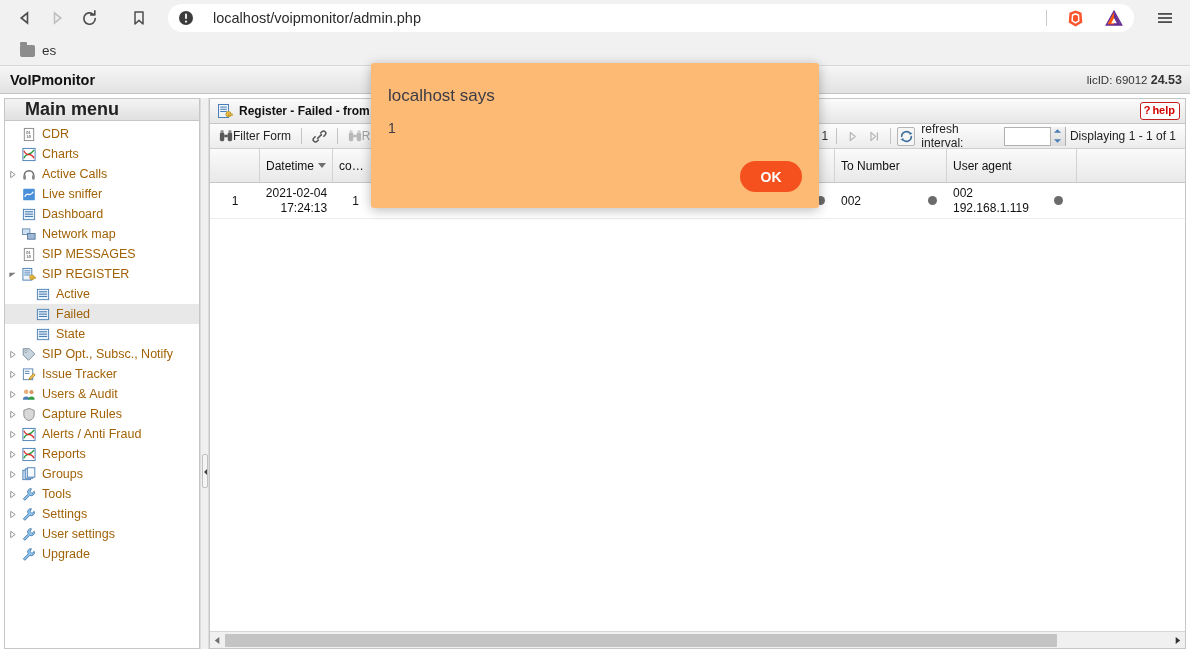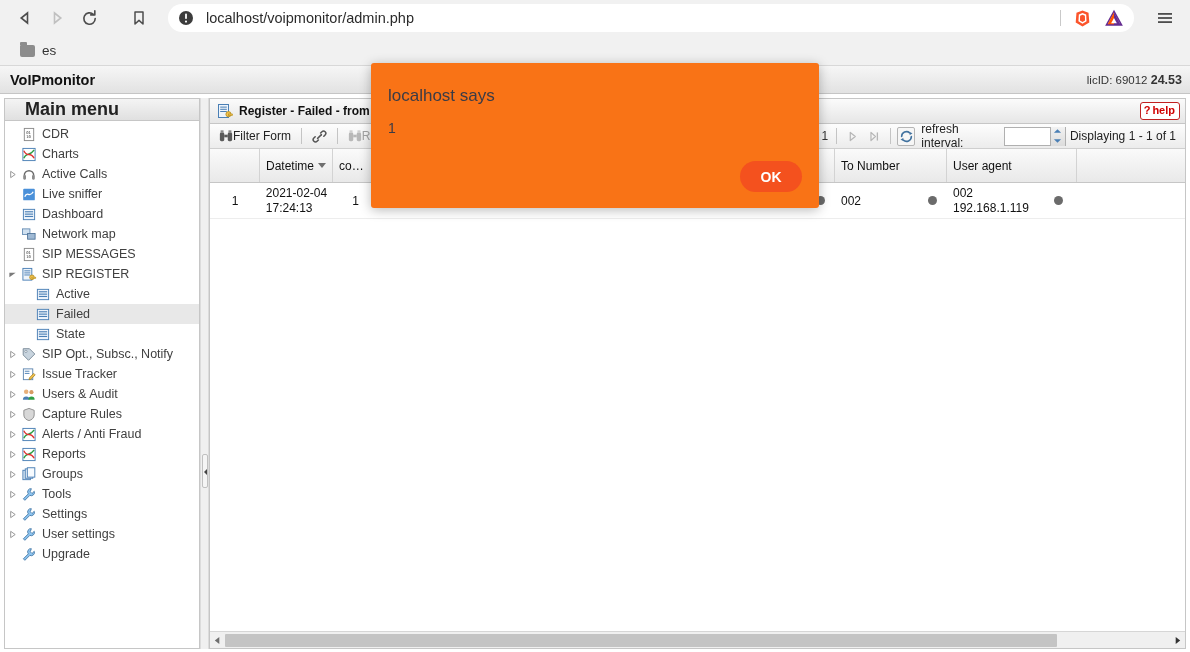--- a/index.html
+++ b/index.html
@@ -37,21 +37,21 @@
   #url-bar {
     flex: 1;
     height: 28px;
     background: #ffffff;
     border-radius: 14px;
     display: flex;
     align-items: center;
     padding: 0 10px;
     margin-left: 12px;
     margin-right: 6px;
-    gap: 12px;
+    gap: 19px;
   }
   #url-text {
     font-size: 14.5px;
     color: #2b2b2b;
     white-space: nowrap;
     flex: 1;
     overflow: hidden;
   }
   .url-sep {
     width: 1px; height: 16px; background: #c9c9c9;
@@ -149,21 +149,21 @@
   #menu-list {
     flex: 1;
     padding-top: 3px;
     overflow: hidden;
   }
   .menu-item {
     height: 20px;
     display: flex;
     align-items: center;
     font-size: 12.5px;
-    color: #404040;
+    color: #a16207;
     cursor: pointer;
     padding-right: 12px;
   }
   .menu-item.selected { background: #e8e8e8; }
   .m-arrow {
     width: 14px;
     min-width: 14px;
     display: flex;
     align-items: center;
     justify-content: center;
@@ -365,21 +365,21 @@
     align-items: center;
     padding: 0 6px;
     font-size: 12px;
     color: #111;
     overflow: hidden;
     white-space: nowrap;
   }
   .dcell.center { justify-content: center; text-align: center; }
   .dcell .two-line {
     line-height: 1.25;
-    text-align: left;
+    text-align: right;
   }
   .dcell .two-line-l {
     line-height: 1.25;
     text-align: left;
   }
   .dot {
     width: 9px; height: 9px;
     border-radius: 50%;
     background: #6b6b6b;
     flex: 0 0 auto;
@@ -419,21 +419,21 @@
     left: 0; top: 0;
     width: 1190px; height: 587px;
     pointer-events: none;
   }
   #dialog {
     position: absolute;
     left: 371px;
     top: -3px;
     width: 448px;
     height: 145px;
-    background: #f97316;
+    background: #fdba74;
     border-radius: 3px;
     box-shadow: 0 2px 12px rgba(0,0,0,0.28);
     pointer-events: auto;
   }
   #dialog-title {
     position: absolute;
     left: 17px; top: 23px;
     font-size: 17px;
     color: #3b3b46;
   }

